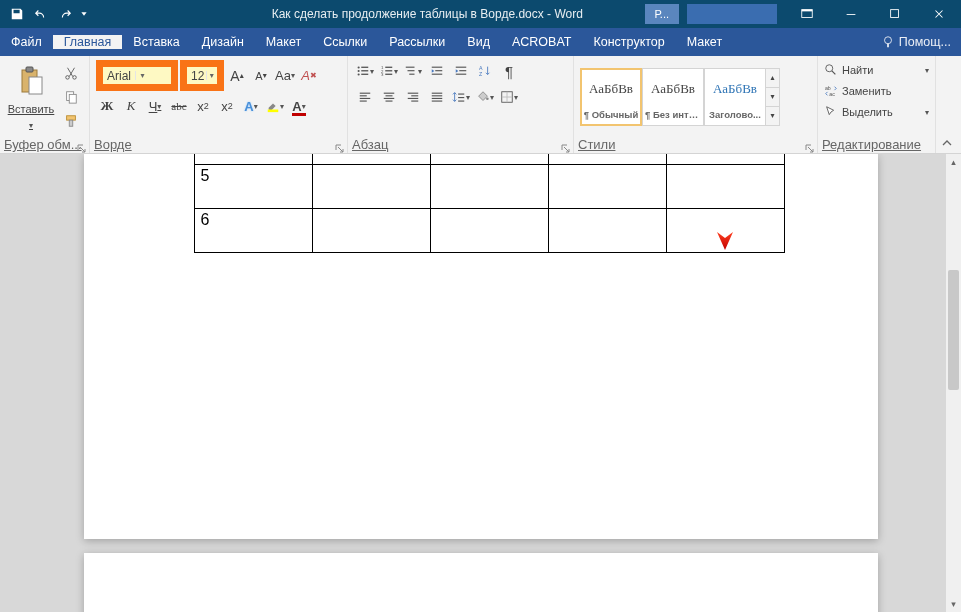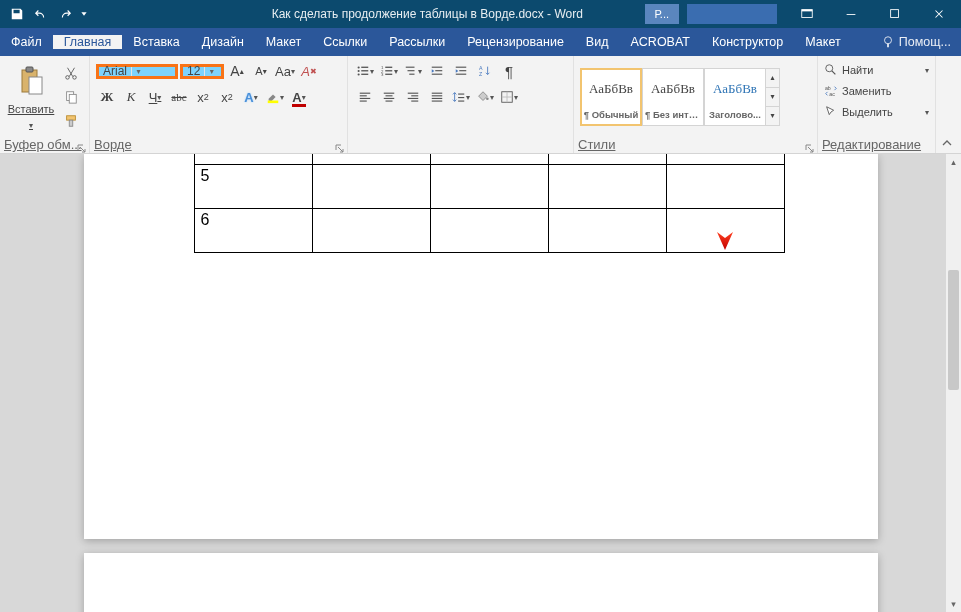--- a/index.html
+++ b/index.html
@@ -29,21 +29,21 @@
   .group .body { flex: 1; display: flex; align-items: center; padding: 4px 6px; gap: 4px; }
   .group .label { height: 16px; text-align: left; font-size: 13px; color: #666; position: relative; padding: 0 4px; overflow:hidden; white-space:nowrap; text-overflow:ellipsis;text-decoration:underline;}
   .group .label .launcher { position: absolute; right: 2px; bottom: 1px; width: 10px; height: 10px; cursor: pointer; }
   .launcher svg { width: 10px; height: 10px; }
 
   .smallbtn { width: 22px; height: 22px; display: flex; align-items: center; justify-content: center; cursor: pointer; border-radius: 2px; font-family: "Times New Roman", serif; font-size: 13px; }
   .smallbtn svg { width: 14px; height: 14px; }
   .row { display: flex; gap: 2px; align-items: center; }
   .col { display: flex; flex-direction: column; gap: 2px; }
 
-  .combo { height: 15px; border: 3px solid #f97316; background: #7dd3fc; display: flex; align-items: center; font-size: 12px; }
+  .combo { height: 31px; border: 7px solid #f97316; background: #fef9c3; display: flex; align-items: center; font-size: 12px; }
   .combo .val { padding: 0 4px; overflow: hidden; }
   .combo .arrow { width: 14px; text-align: center; font-size: 8px; color: #666; border-left: 1px solid #e5e5e5; }
 
   .bigbtn { width: 50px; height: 68px; display: flex; flex-direction: column; align-items: center; justify-content: flex-start; cursor: pointer; padding-top: 2px; gap: 6px; border-radius:2px;text-decoration:underline;}
   .bigbtn .icon { width: 32px; height: 32px; display:flex; align-items:center; justify-content:center; }
   .bigbtn .cap { font-size: 11px; text-align: center; line-height: 12px; }
   .tinyarrow { font-size: 8px; color: #555; }
 
   .stylecard { width: 62px; height: 58px; border: 1px solid #d4d4d4; background: #fff; display: flex; flex-direction: column; cursor: pointer; }
   .stylecard .preview { flex: 1; display: flex; align-items: center; justify-content: center; font-family: "Times New Roman", serif; font-size: 13px; }
@@ -134,21 +134,20 @@
 </div>
 
 <div class="tabsbar">
   <div class="tab" style="background:#2b579a;">Файл</div>
   <div class="tab active">Главная</div>
   <div class="tab">Вставка</div>
   <div class="tab">Дизайн</div>
   <div class="tab">Макет</div>
   <div class="tab">Ссылки</div>
   <div class="tab">Рассылки</div>
-  <div class="tab">Рецензирование</div>
   <div class="tab">Вид</div>
   <div class="tab">ACROBAT</div>
   <div class="tab">Конструктор</div>
   <div class="tab">Макет</div>
   <div class="spacer"></div>
   <div class="help">
       <svg width="14" height="14" viewBox="0 0 16 16">
         <circle cx="8" cy="6" r="4" fill="none" stroke="#fff"></circle>
         <rect x="7" y="10" width="2" height="4" fill="#fff"></rect>
       </svg>
@@ -377,20 +376,23 @@
         <div class="smallbtn">
             <svg viewBox="0 0 16 16">
               <rect x="2" y="2" width="12" height="12" fill="none" stroke="#555"></rect>
               <line x1="8" y1="2" x2="8" y2="14" stroke="#bbb"></line>
               <line x1="2" y1="8" x2="14" y2="8" stroke="#bbb"></line>
             </svg>
             <span class="tinyarrow">▾</span>
           </div>
       </div>
     </div>
+    <div class="label"><span>Абзац</span><span class="launcher"><svg viewBox="0 0 10 10">
+            <path stroke="#888" fill="none" d="M1 1h5M1 1v5M3 3l5 5M8 5v3H5"></path>
+          </svg></span></div>
   </div>
 
   <div class="group" style="width:244px;">
     <div class="body">
       <div class="stylegal">
         <div class="stylecard sel">
             <div class="preview">АаБбВв</div>
             <div class="name">¶ Обычный</div>
           </div>
         <div class="stylecard">

